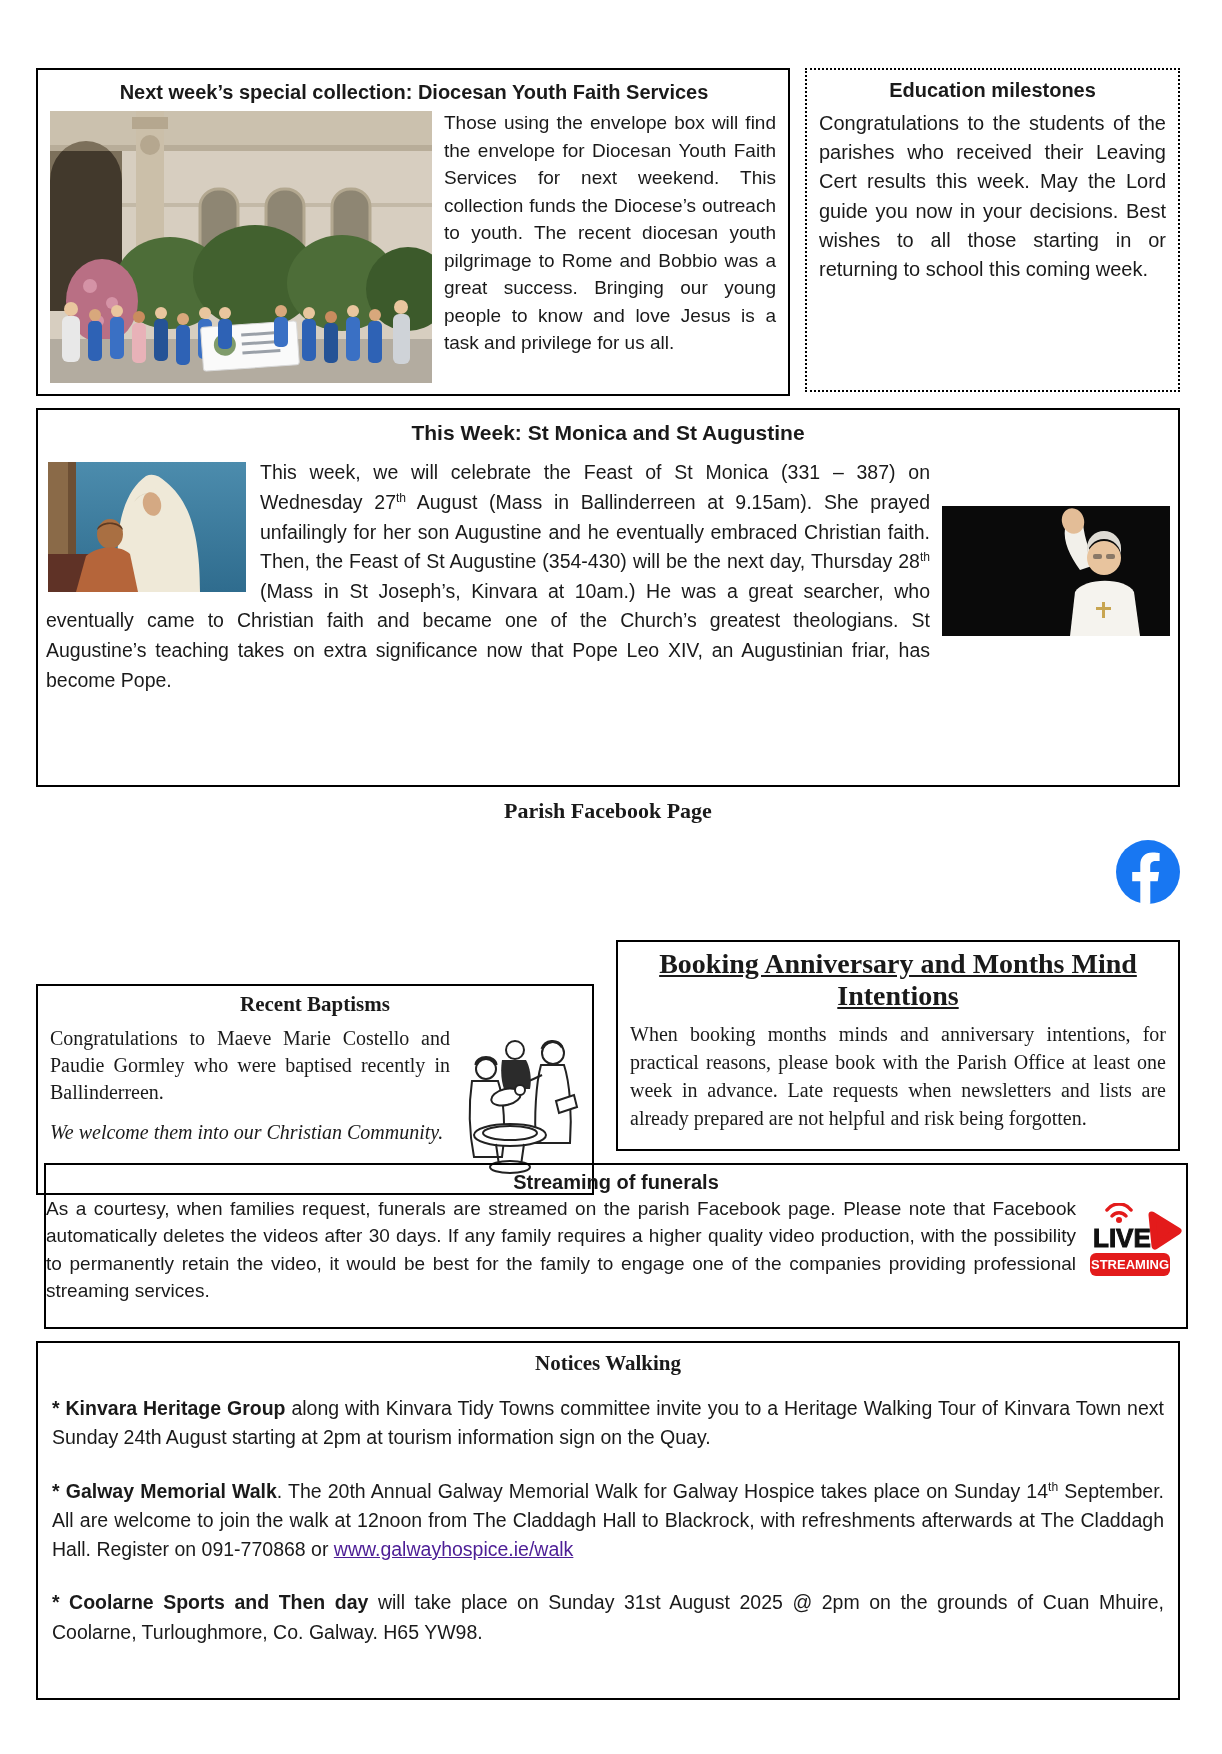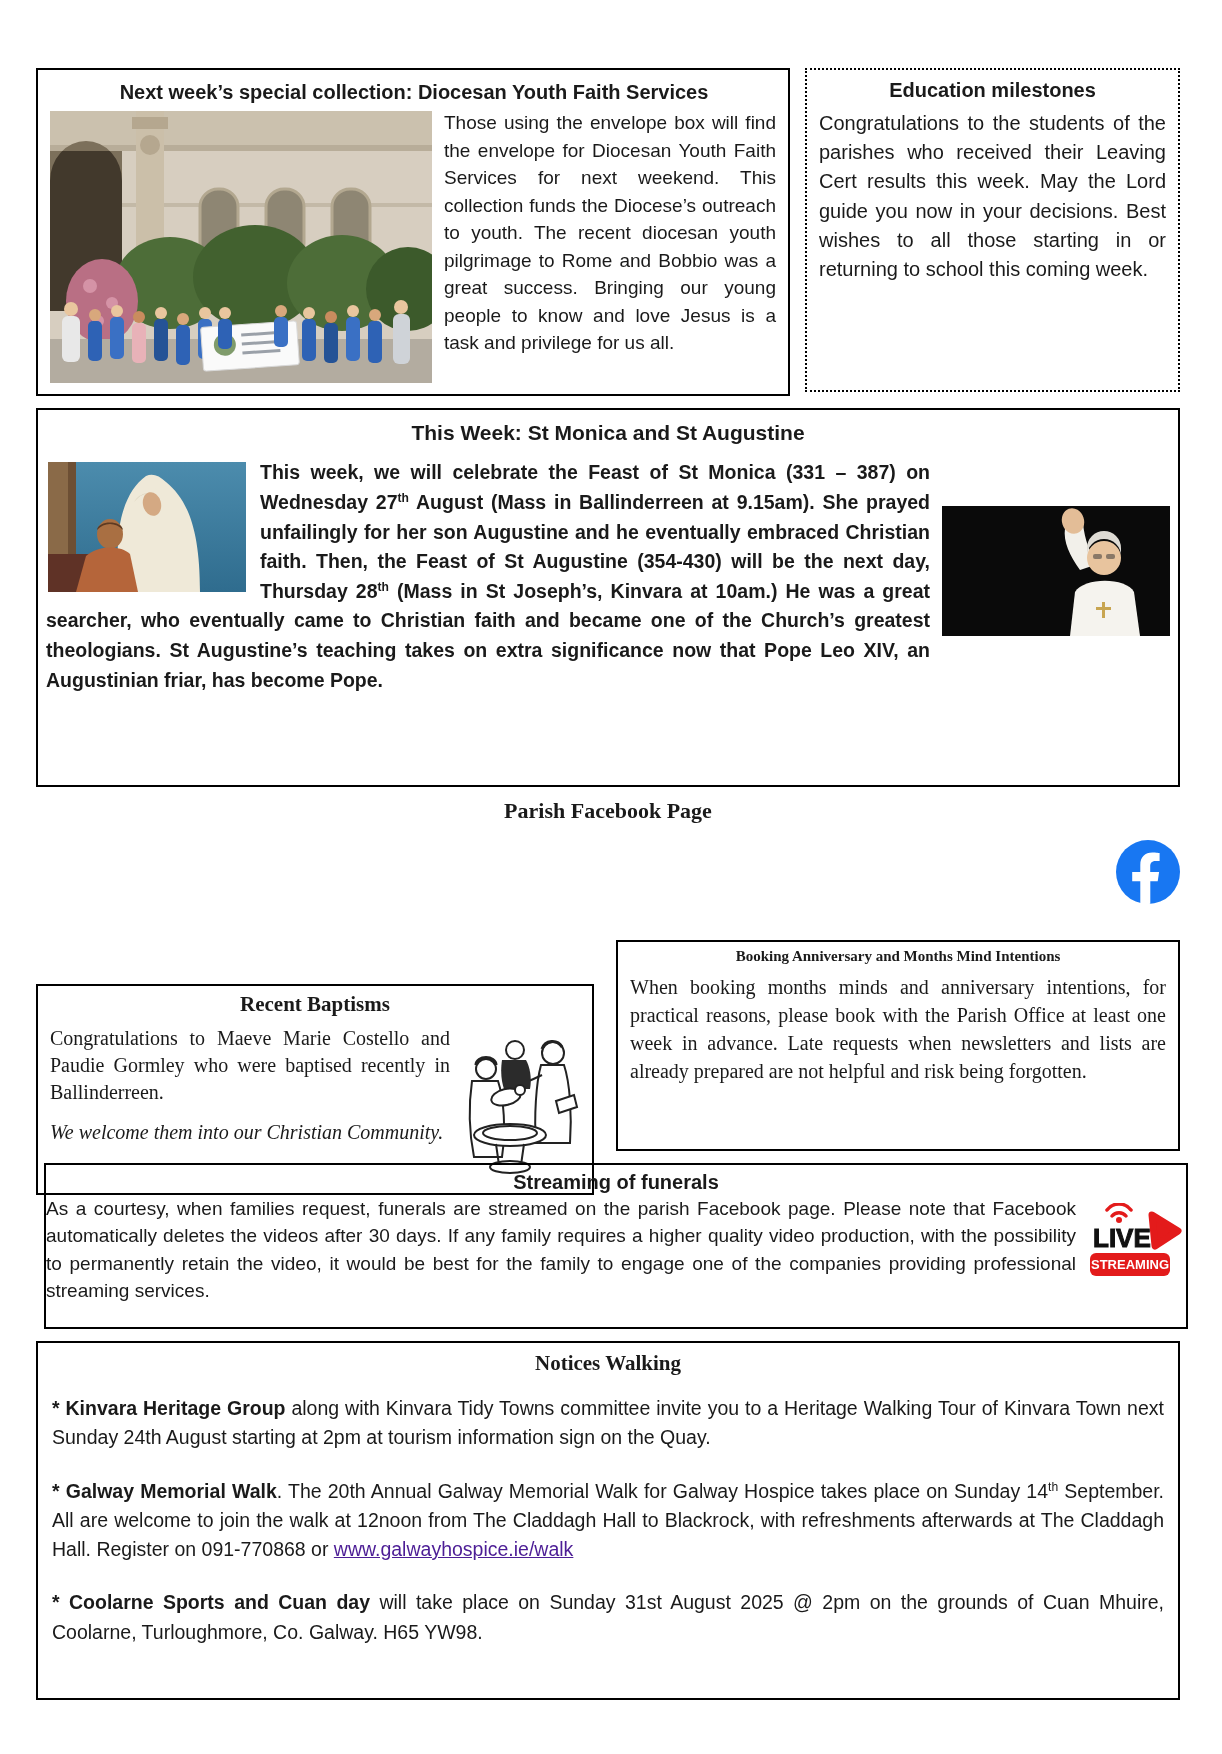--- a/index.html
+++ b/index.html
@@ -125,21 +125,21 @@
             <circle cx="7" cy="6" r="6" fill="#d8a87c"></circle>
             <rect x="0" y="12" width="14" height="30" rx="5" fill="#3a70c4"></rect>
           </g>
       </svg>
     </div>
     <div class="body-sans" style="padding-right:2px;">Those using the envelope box will find the envelope for Diocesan Youth Faith Services for next weekend. This collection funds the Diocese’s outreach to youth. The recent diocesan youth pilgrimage to Rome and Bobbio was a great success. Bringing our young people to know and love Jesus is a task and privilege for us all.</div>
   </div>
 
   <div class="abs box" style="left:36px;top:408px;width:1144px;height:379px;padding:10px 8px 6px 8px;">
     <div class="title-sans" style="font-size:21px;margin-bottom:12px;">This Week: St Monica and St Augustine</div>
-    <div class="body-sans" style="font-size:19.5px;line-height:1.52;font-weight:bold;">
+    <div class="body-sans" style="font-size:19.5px;line-height:1.52;">
       <span class="floatL photo-frame" style="width:198px;height:130px;margin:4px 14px 6px 2px;">
         <svg width="198" height="130" viewBox="0 0 198 130">
           <defs>
             <linearGradient id="skyg" x1="0" y1="0" x2="0" y2="1">
               <stop offset="0" stop-color="#4c8cad"></stop>
                 <stop offset="1" stop-color="#2f6c8e"></stop>
             </linearGradient>
           </defs>
           <rect width="198" height="130" fill="url(#skyg)"></rect>
           <rect x="0" y="0" width="26" height="130" fill="#8a6a48"></rect>
@@ -210,21 +210,21 @@
         <ellipse cx="52" cy="108" rx="27" ry="7"></ellipse>
         <path d="M38,119 L41,140 M66,119 L63,140"></path>
         <ellipse cx="52" cy="142" rx="20" ry="6" fill="#ffffff"></ellipse>
       </svg>
     </span>
     <div class="body-serif">Congratulations to Maeve Marie Costello and Paudie Gormley who were baptised recently in Ballinderreen.</div>
     <div class="welcome">We welcome them into our Christian Community.</div>
   </div>
 
   <div class="abs box" style="left:616px;top:940px;width:564px;height:211px;padding:6px 12px;">
-    <div class="title-serif" style="font-size:15px;margin-bottom:8px;">Booking Anniversary and Months Mind Intentions</div>
+    <div class="title-serif" style="font-size:28px;margin-bottom:8px;text-decoration:underline;">Booking Anniversary and Months Mind Intentions</div>
     <div class="body-serif" style="line-height:1.4;">When booking months minds and anniversary intentions, for practical reasons, please book with the Parish Office at least one week in advance. Late requests when newsletters and lists are already prepared are not helpful and risk being forgotten.</div>
   </div>
 
   <div class="abs box" style="left:44px;top:1163px;width:1144px;height:166px;padding:5px 0;">
     <div class="title-sans">Streaming of funerals</div>
     <div class="body-sans" style="line-height:1.44;">
       <span class="floatR" style="width:96px;height:76px;margin:8px 2px 0 12px;">
         <svg width="96" height="76" viewBox="0 0 96 76">
           <g stroke="#e31b1b" stroke-width="3.5" fill="none" stroke-linecap="round">
             <path d="M24,13 A9,9 0 0 1 38,13"></path>
@@ -241,16 +241,16 @@
     </div>
   </div>
 
   <div class="abs box" style="left:36px;top:1341px;width:1144px;height:359px;padding:8px 14px;">
     <div class="title-serif" style="margin-bottom:18px;">Notices Walking</div>
 
     <p class="notice-p"><b>* Kinvara Heritage Group</b><span> along with Kinvara Tidy Towns committee invite you to a Heritage Walking Tour of Kinvara Town next Sunday 24th August starting at 2pm at tourism information sign on the Quay.</span></p>
 
     <p class="notice-p"><b>* Galway Memorial Walk</b><span>. The 20th Annual Galway Memorial Walk for Galway Hospice takes place on Sunday 14</span><sup>th</sup><span> September. All are welcome to join the walk at 12noon from The Claddagh Hall to Blackrock, with refreshments afterwards at The Claddagh Hall. Register on 091-770868 or </span><a class="doclink" href="#">www.galwayhospice.ie/walk</a></p>
 
-    <p class="notice-p" style="margin-bottom:0;"><b>* Coolarne Sports and Cuan day</b><span> will take place on Sunday 31st  August 2025 @ 2pm on the grounds of Cuan Mhuire, Coolarne, Turloughmore, Co. Galway. H65 YW98.</span></p>
+    <p class="notice-p" style="margin-bottom:0;"><b>* Coolarne Sports and Then day</b><span> will take place on Sunday 31st  August 2025 @ 2pm on the grounds of Cuan Mhuire, Coolarne, Turloughmore, Co. Galway. H65 YW98.</span></p>
   </div>
 
 </div>
 
 </body></html>

